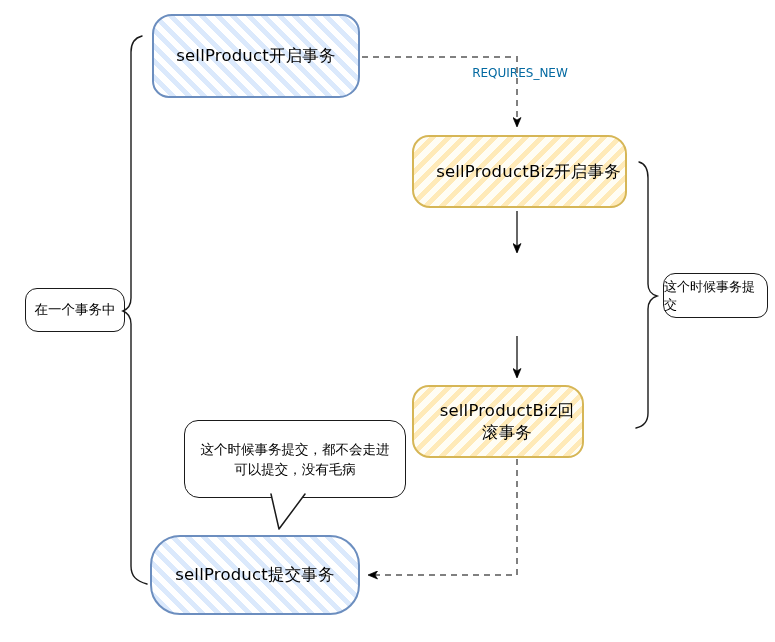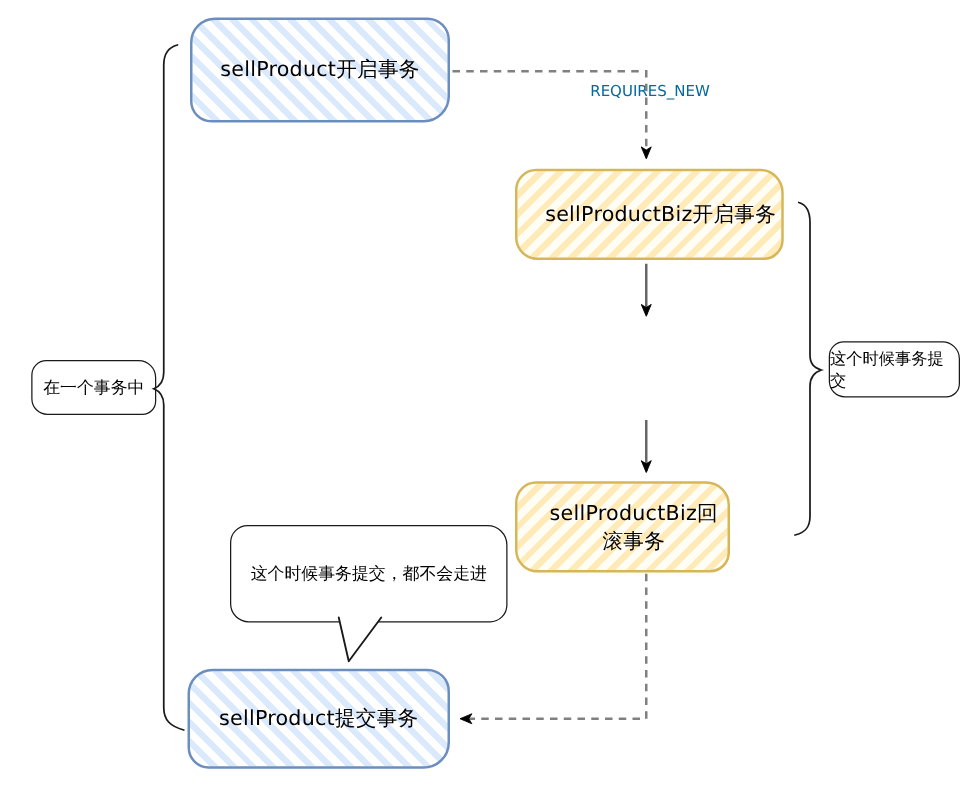--- a/index.html
+++ b/index.html
@@ -50,34 +50,35 @@
 
   <div class="node yellow" style="left:412px;top:135px;width:215px;height:73px;">
     <span>sellProductBiz开启事务</span>
   </div>
 
 
   <div class="node yellow" style="left:412px;top:385px;width:172px;height:73px;">
     <span>sellProductBiz回滚事务</span>
   </div>
 
-  <div class="node blue" style="left:150px;top:535px;width:210px;height:80px;">
+  <div class="node blue" style="left:150px;top:535px;width:210px;height:80px;border-radius:30px;">
     <span>sellProduct提交事务</span>
   </div>
 
   <div class="scope-label" style="left:25px;top:288px;width:100px;height:44px;">
     <span>在一个事务中</span>
   </div>
 
   <div class="scope-label" style="left:663px;top:273px;width:105px;height:45px;font-size:13px;">
     <span>这个时候事务提交</span>
   </div>
 
   <div class="callout" style="left:168px;top:420px;width:222px;height:78px;margin-left:16px;">
     <span>这个时候事务提交，都不会走进</span>
+    <span>可以提交，没有毛病</span>
   </div>
 
   <div class="edge-label" style="left:460px;top:66px;width:120px;">
     <span>REQUIRES_NEW</span>
   </div>
 
   <svg class="overlay" width="775" height="642" viewBox="0 0 775 642">
     <defs>
       <marker id="arrow" markerWidth="11" markerHeight="9" refX="9" refY="4.5" orient="auto" markerUnits="userSpaceOnUse">
         <path d="M0.5,0.5 L10,4.5 L0.5,8.5 L3,4.5 Z" fill="#000" stroke="#000" stroke-width="0.7"></path>

